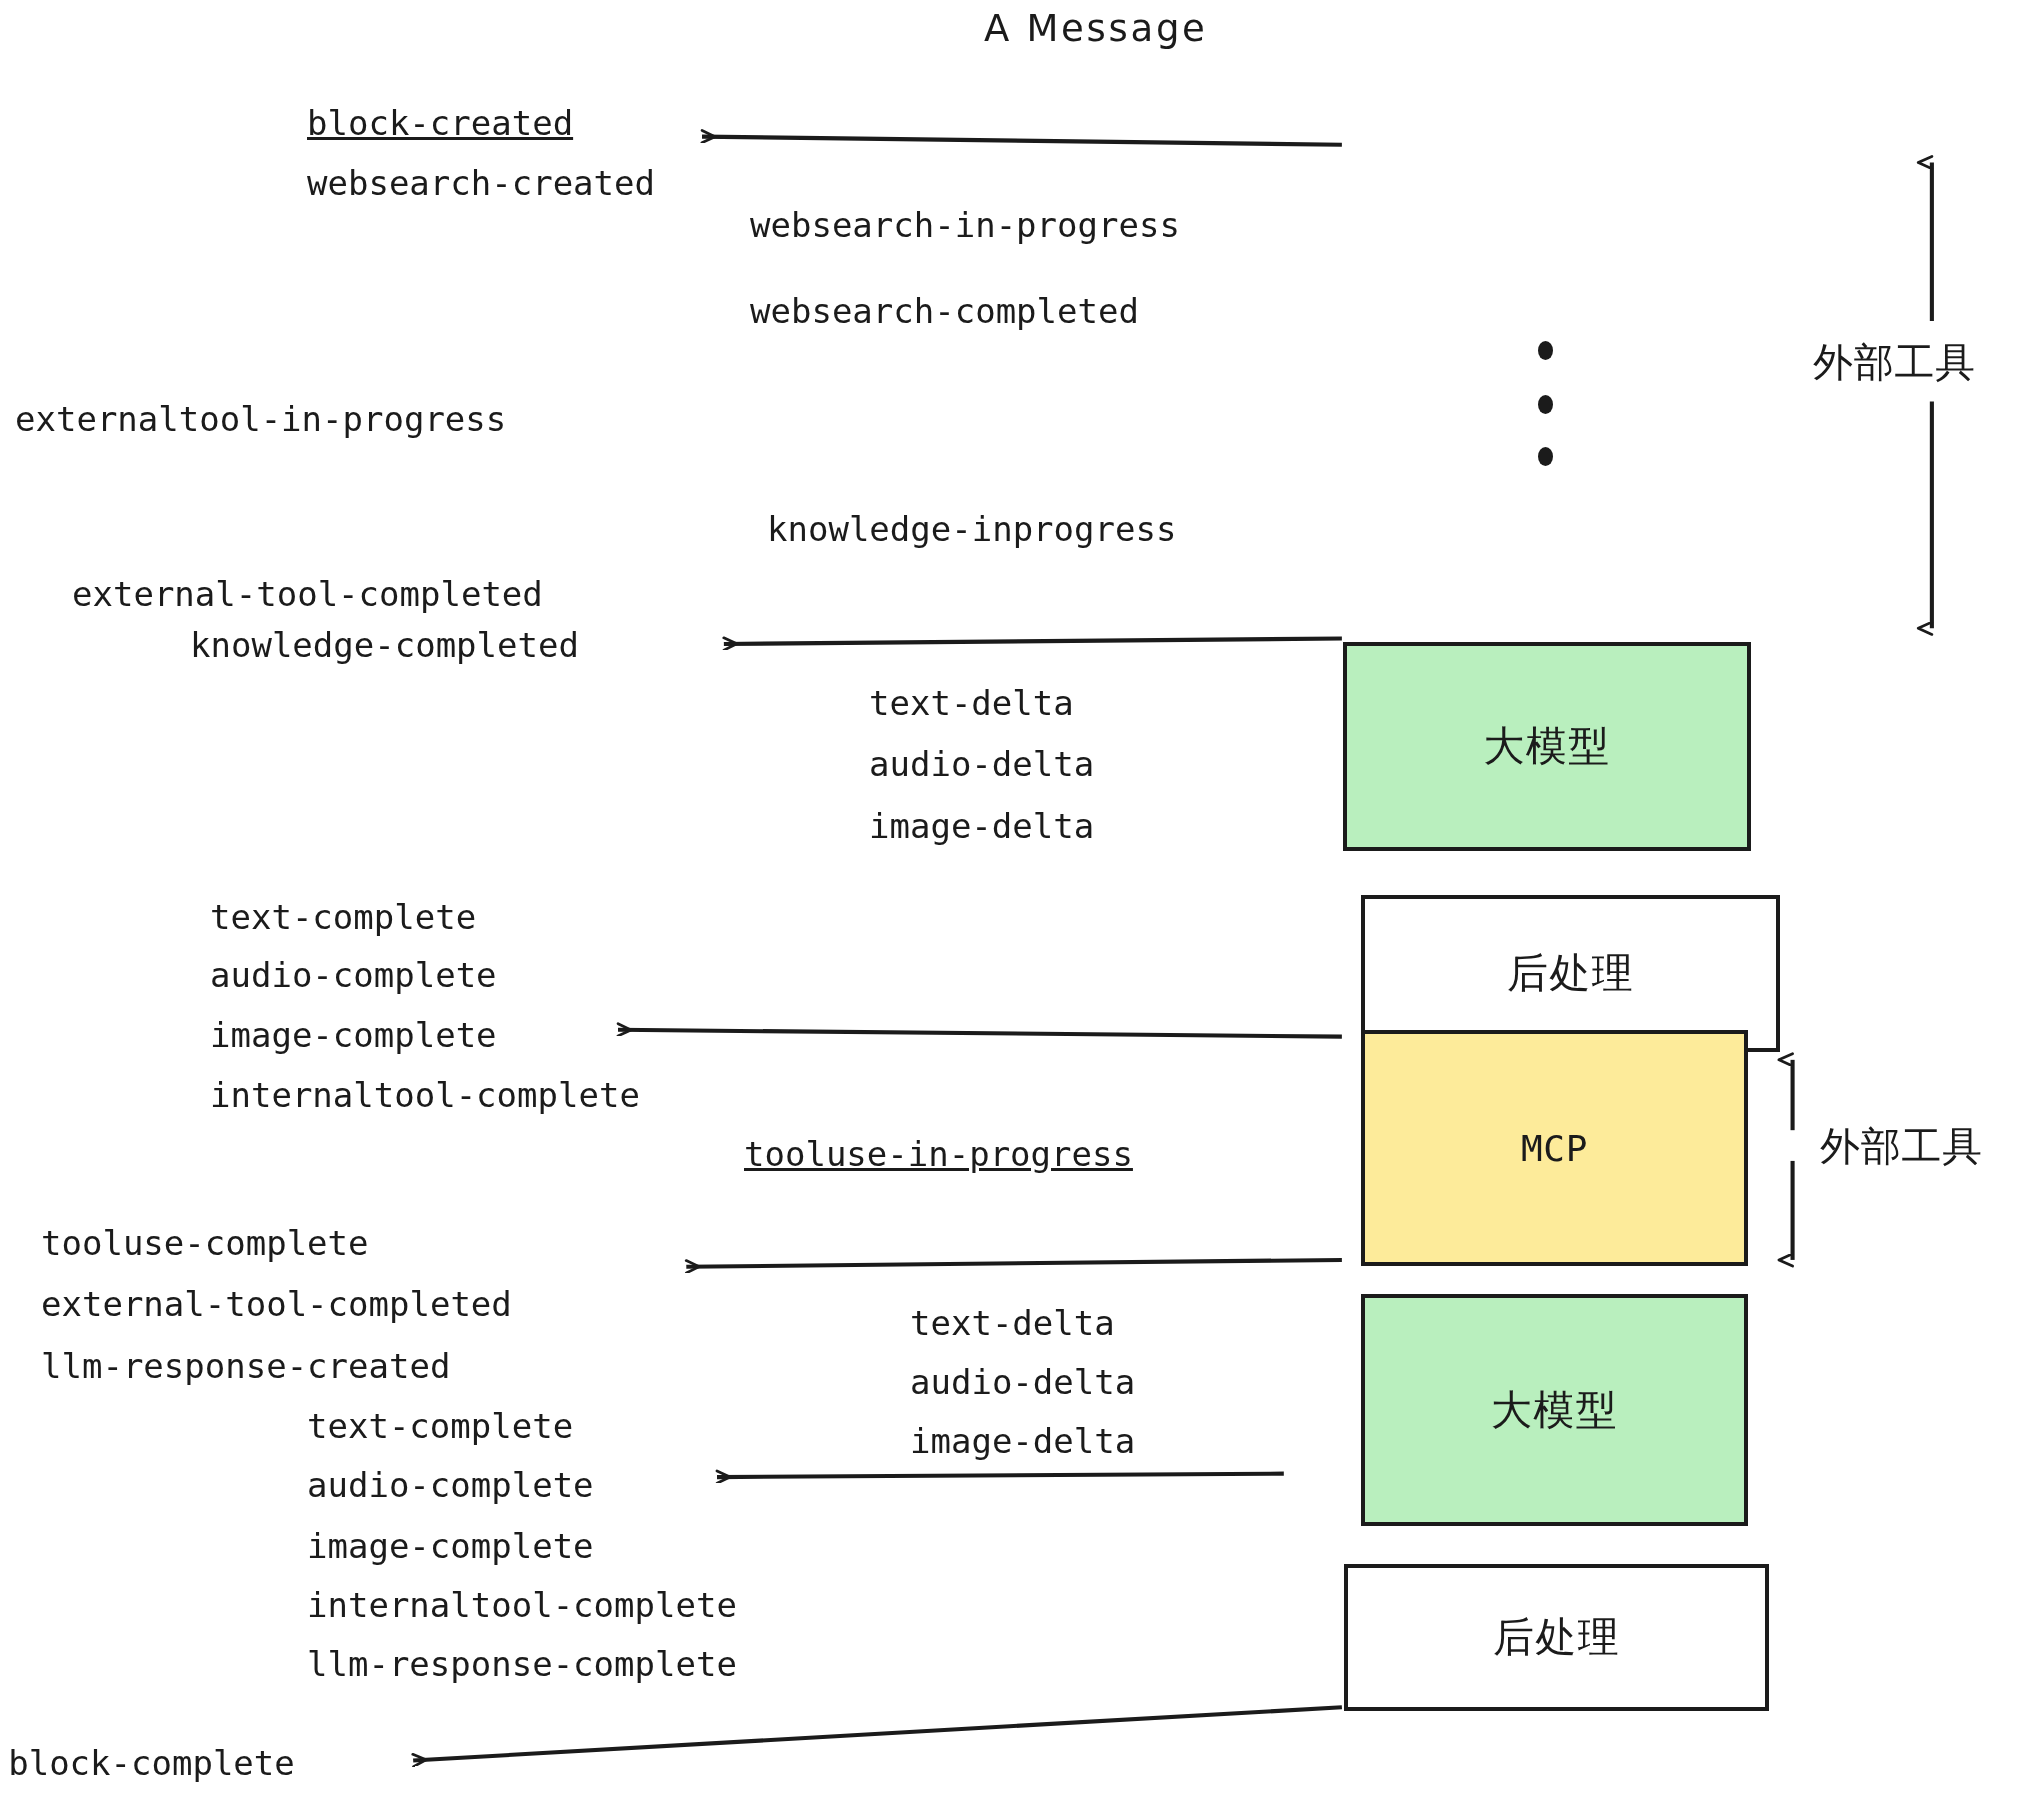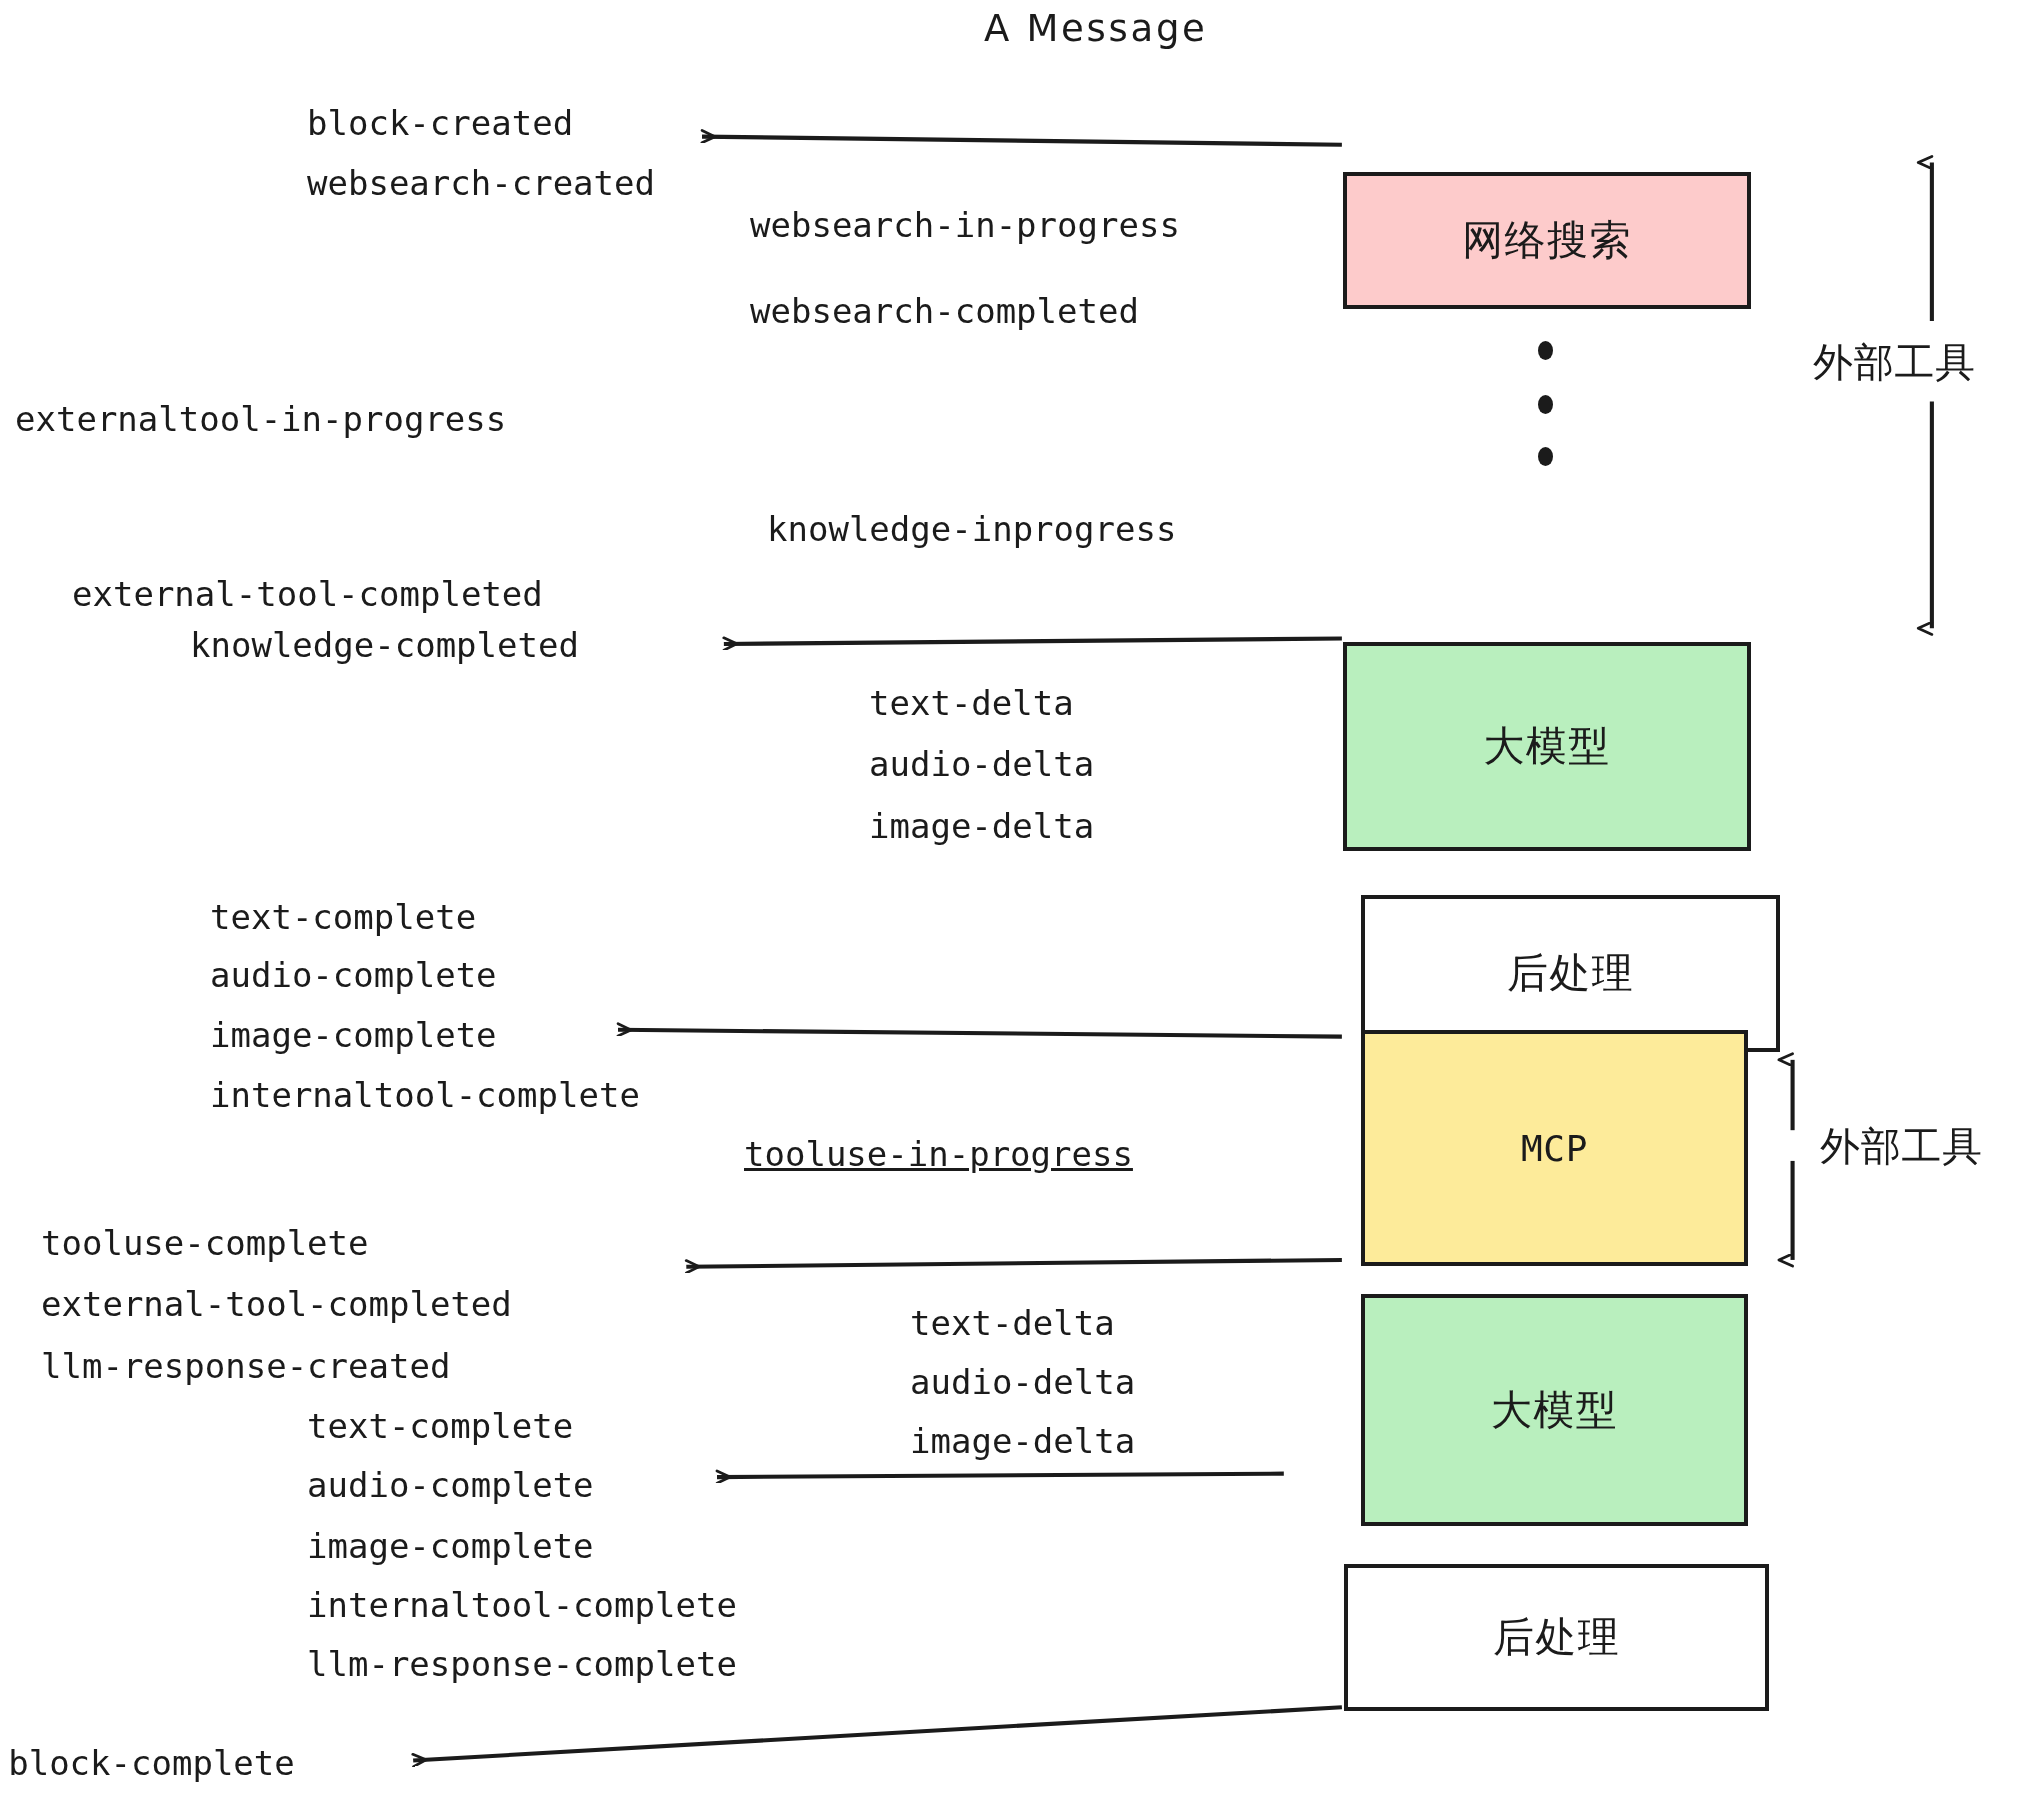--- a/index.html
+++ b/index.html
@@ -117,23 +117,20 @@
       <line x1="2829" y1="470" x2="2829" y2="238" stroke="#1B1B1B" stroke-width="6" marker-end="url(#ahu)"></line>
       <line x1="2829" y1="588" x2="2829" y2="920" stroke="#1B1B1B" stroke-width="6" marker-end="url(#ahd)"></line>
     </g>
 
     <g>
       <line x1="2625" y1="1655" x2="2625" y2="1552" stroke="#1B1B1B" stroke-width="6" marker-end="url(#ahu)"></line>
       <line x1="2625" y1="1700" x2="2625" y2="1845" stroke="#1B1B1B" stroke-width="6" marker-end="url(#ahd)"></line>
     </g>
   </svg>
 
-  <div class="box" style="left:1343px;top:172px;width:408px;height:137px;background:#FDCBCB;">
-    <span>网络搜索</span>
-  </div>
 
   <div>
     <div class="dot" style="left:1538px;top:341px;"></div>
     <div class="dot" style="left:1538px;top:395px;"></div>
     <div class="dot" style="left:1538px;top:447px;"></div>
   </div>
 
 
   <div class="box" style="left:1343px;top:642px;width:408px;height:209px;background:#B9EFBE;">
     <span>大模型</span>
@@ -152,21 +149,21 @@
   </div>
 
   <div class="box" style="left:1344px;top:1564px;width:425px;height:147px;background:#FFFFFF;">
     <span>后处理</span>
   </div>
 
   <div class="sidelbl" style="left:1813px;top:335px;">外部工具</div>
 
   <div class="sidelbl" style="left:1820px;top:1119px;">外部工具</div>
 
-  <div class="lbl" style="left:307px;top:106px;">block-created</div>
+  <div class="lbl" style="left:307px;top:106px;text-decoration:underline;">block-created</div>
 
   <div class="lbl" style="left:307px;top:166px;">websearch-created</div>
 
   <div class="lbl" style="left:750px;top:208px;">websearch-in-progress</div>
 
   <div class="lbl" style="left:750px;top:294px;">websearch-completed</div>
 
   <div class="lbl" style="left:15px;top:402px;">externaltool-in-progress</div>
 
   <div class="lbl" style="left:767px;top:512px;">knowledge-inprogress</div>

